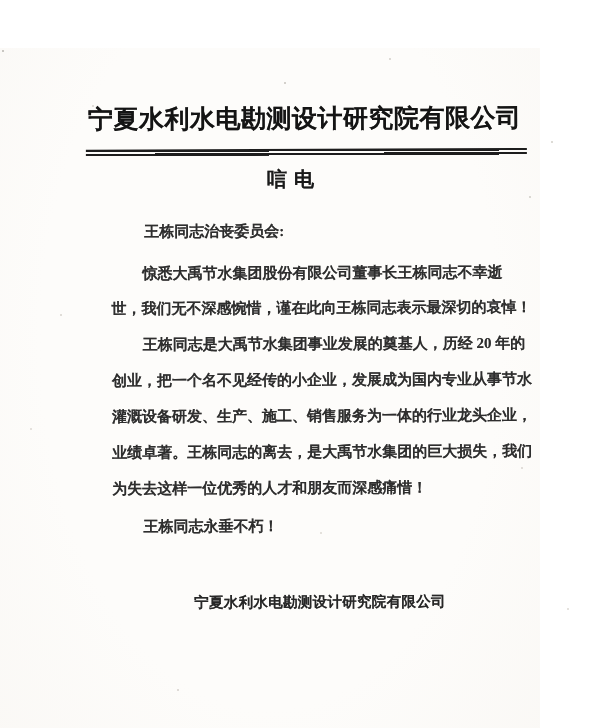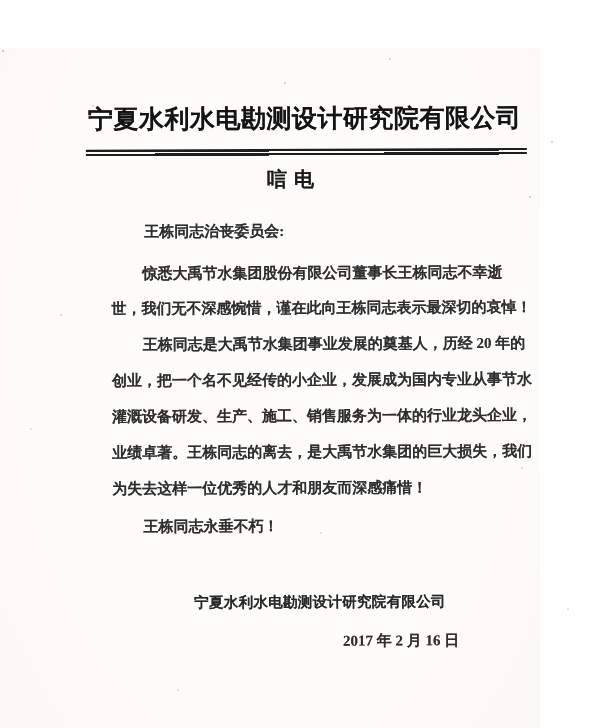--- a/index.html
+++ b/index.html
@@ -112,17 +112,16 @@
     <div class="bodyline p2l1 indent">王栋同志是大禹节水集团事业发展的奠基人，历经 20 年的</div>
     <div class="bodyline p2l2">创业，把一个名不见经传的小企业，发展成为国内专业从事节水</div>
     <div class="bodyline p2l3">灌溉设备研发、生产、施工、销售服务为一体的行业龙头企业，</div>
     <div class="bodyline p2l4">业绩卓著。王栋同志的离去，是大禹节水集团的巨大损失，我们</div>
     <div class="bodyline p2l5">为失去这样一位优秀的人才和朋友而深感痛惜！</div>
 
     <div class="bodyline p3l1 indent">王栋同志永垂不朽！</div>
 
     <div class="signature">宁夏水利水电勘测设计研究院有限公司</div>
 
-    <div class="date">2017 年 2 月 16 日</div>
   </div>
 
   <div class="speckles"></div>
 </div>
 
 </body></html>

